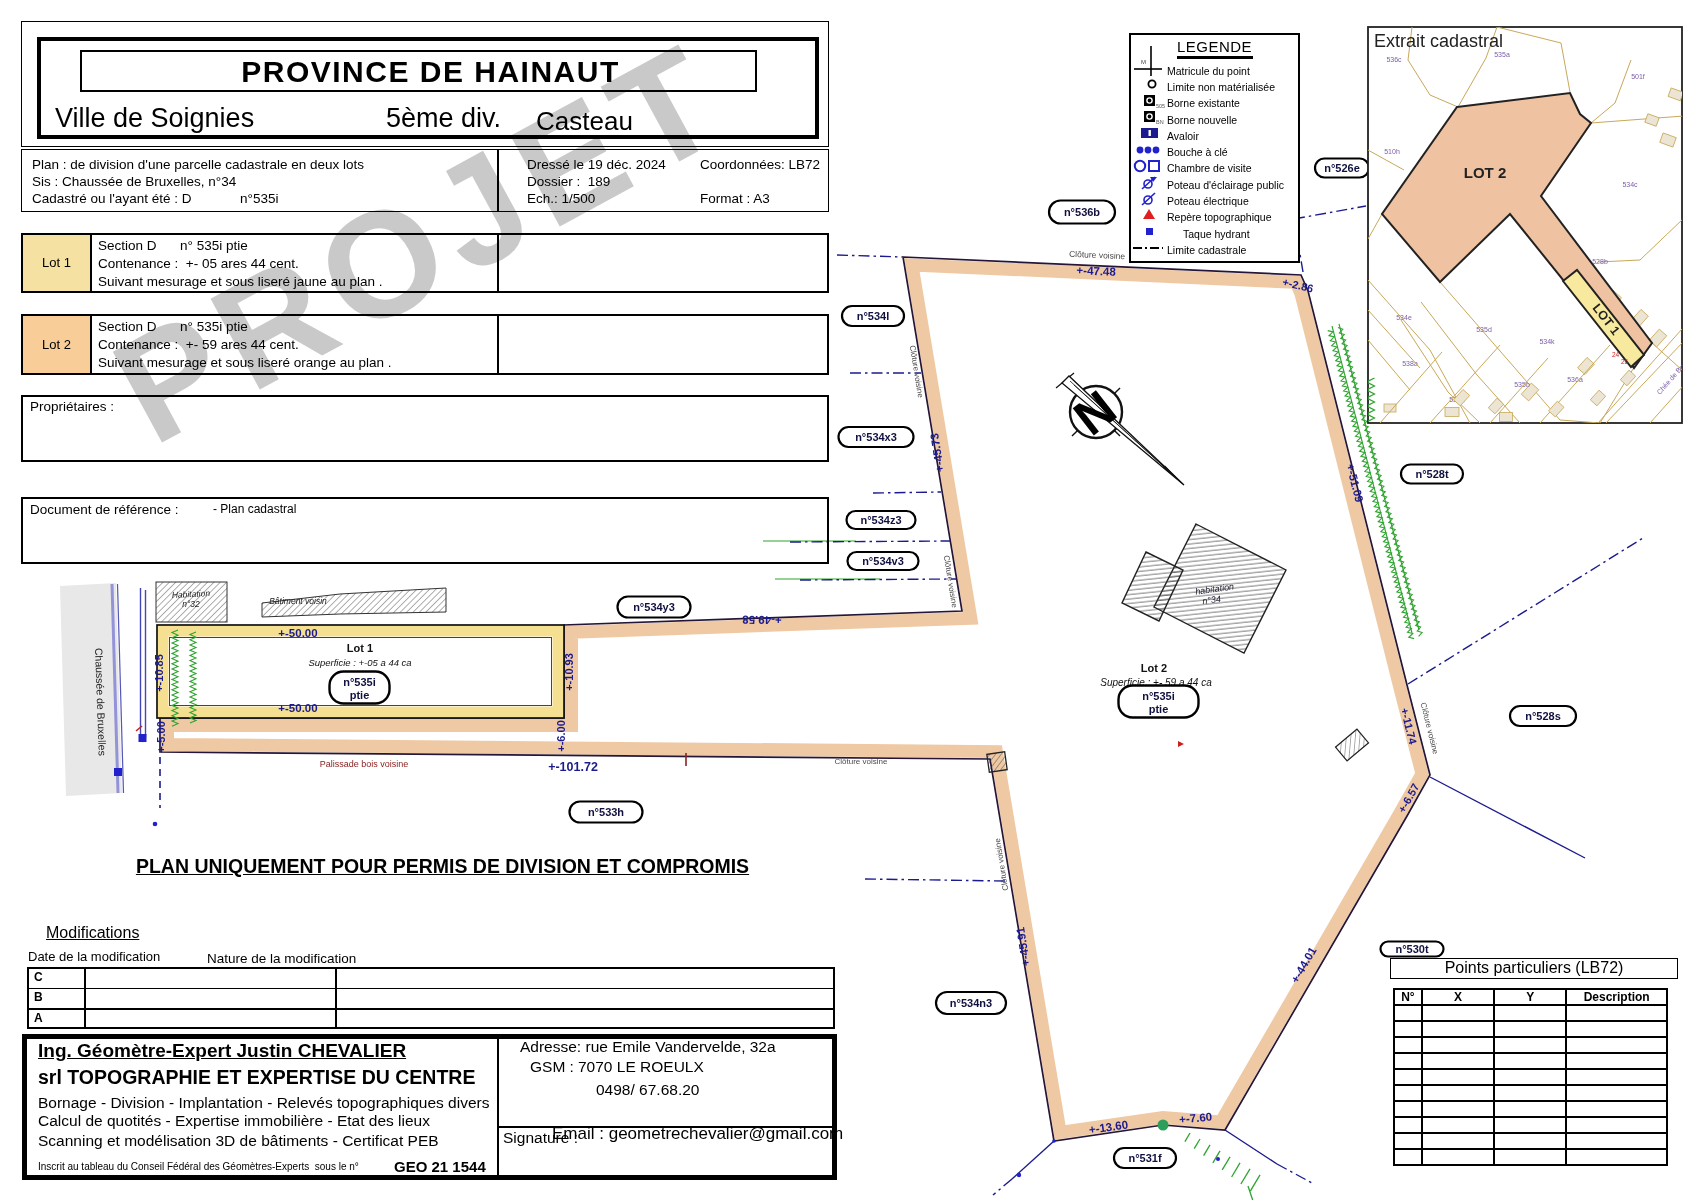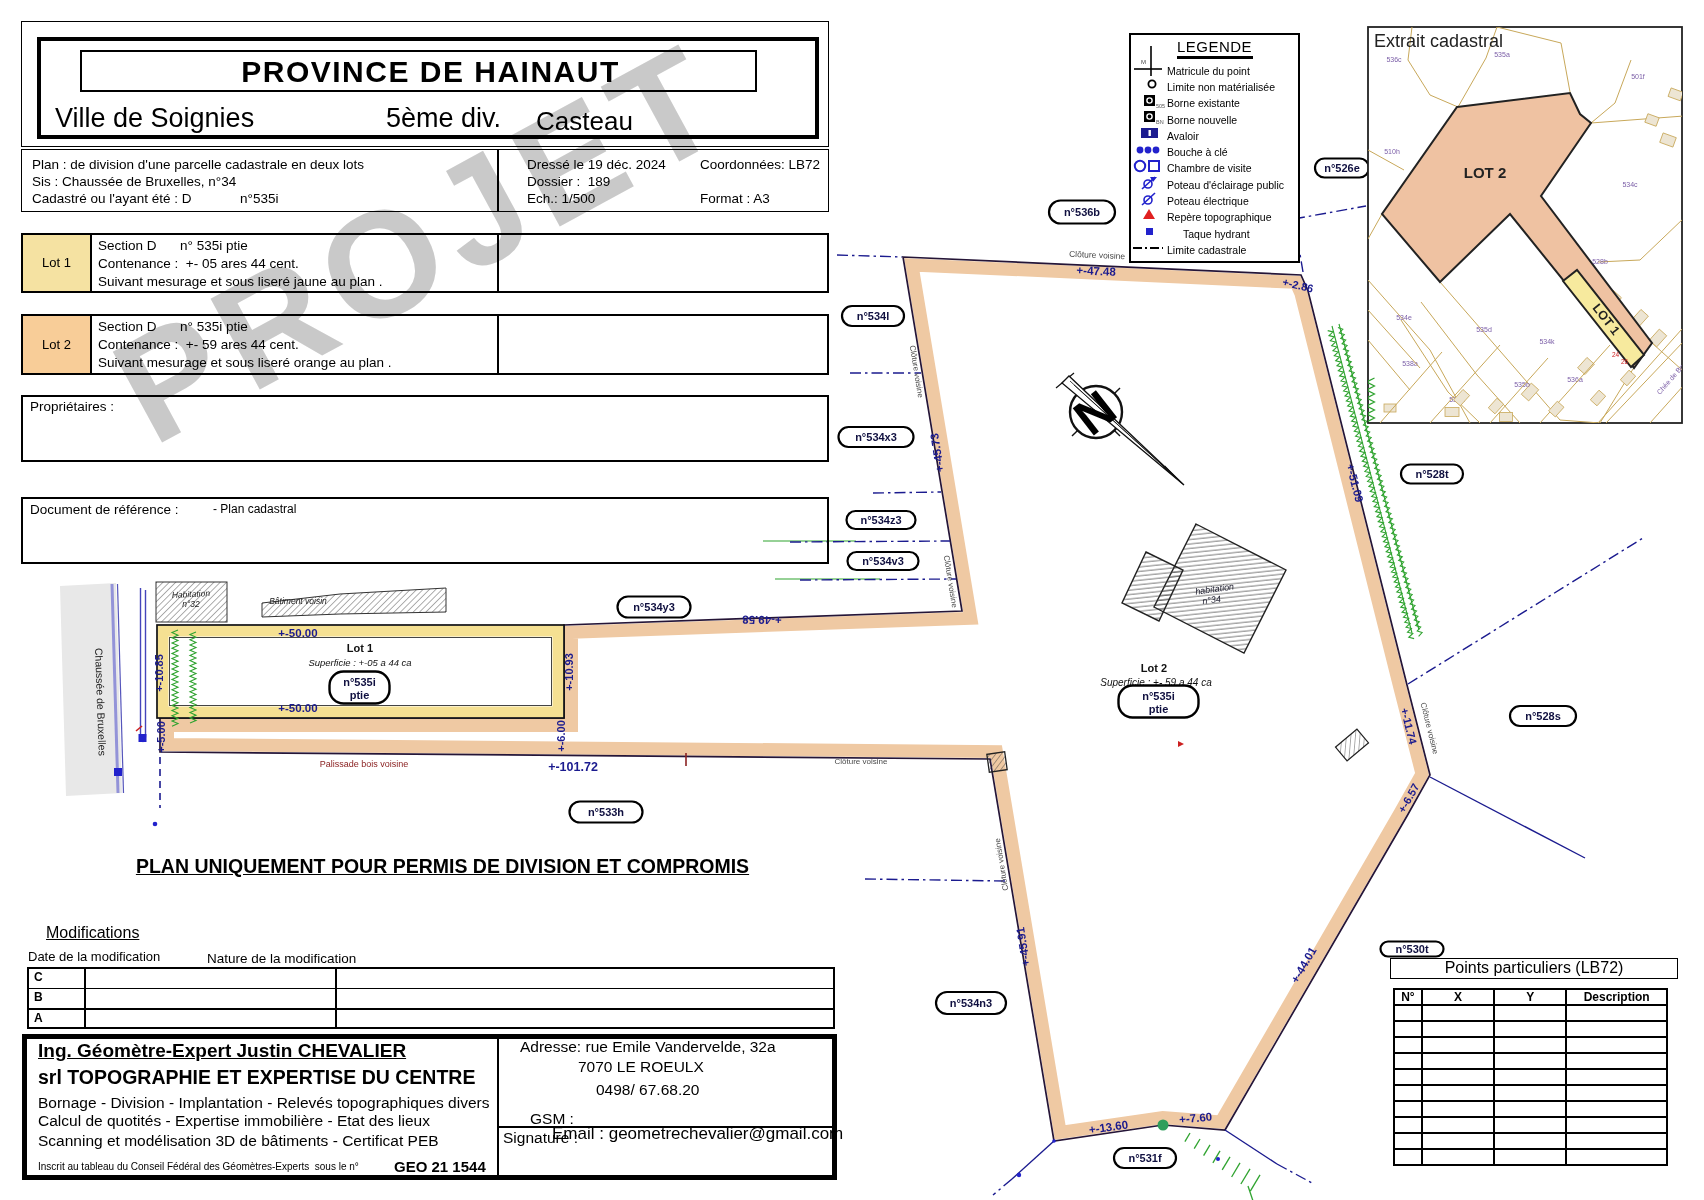--- a/index.html
+++ b/index.html
@@ -80,21 +80,21 @@
 <div class="abs blk" style="left:497px;top:1034px;width:2px;height:146px;background:#000;"></div>
 <div class="t blk" style="left:38px;top:1040px;font-size:19px;font-weight:bold;text-decoration:underline;">Ing. Géomètre-Expert Justin CHEVALIER</div>
 <div class="t blk" style="left:38px;top:1066px;font-size:19.5px;font-weight:bold;">srl TOPOGRAPHIE ET EXPERTISE DU CENTRE</div>
 <div class="t blk" style="left:38px;top:1094px;font-size:15.5px;">Bornage - Division - Implantation - Relevés topographiques divers</div>
 <div class="t blk" style="left:38px;top:1112px;font-size:15.5px;">Calcul de quotités - Expertise immobilière - Etat des lieux</div>
 <div class="t blk" style="left:38px;top:1132px;font-size:15.5px;">Scanning et modélisation 3D de bâtiments - Certificat PEB</div>
 <div class="t blk" style="left:38px;top:1161px;font-size:10px;">Inscrit au tableau du Conseil Fédéral des Géomètres-Experts&nbsp;&nbsp;sous le n°</div>
 <div class="t blk" style="left:394px;top:1158px;font-size:15px;font-weight:bold;">GEO 21 1544</div>
 <div class="t blk" style="left:520px;top:1038px;font-size:15.5px;">Adresse: rue Emile Vandervelde, 32a</div>
 <div class="t blk" style="left:578px;top:1058px;font-size:15.5px;">7070 LE ROEULX</div>
-<div class="t blk" style="left:530px;top:1110px;font-size:15.5px;">GSM :</div>
+<div class="t blk" style="left:530px;top:1058px;font-size:15.5px;">GSM :</div>
 <div class="t blk" style="left:596px;top:1081px;font-size:15.5px;">0498/ 67.68.20</div>
 <div class="t blk" style="left:527px;top:1124px;font-size:17px;margin-left:25px;">Email : geometrechevalier@gmail.com</div>
 <div class="abs blk" style="left:497px;top:1126px;width:335px;height:1.5px;background:#000;"></div>
 <div class="t blk" style="left:503px;top:1129px;font-size:15.5px;">Signature :</div>
 
 <div class="box blk" style="left:1390px;top:958px;width:288px;height:21px;border-width:1.5px;"></div>
 <div class="t blk" style="left:1390px;top:959px;width:288px;text-align:center;font-size:16px;">Points particuliers (LB72)</div>
 
 <div class="abs blk" style="left:1393px;top:988px;">
 <table class="pts" style="width:275px;">

